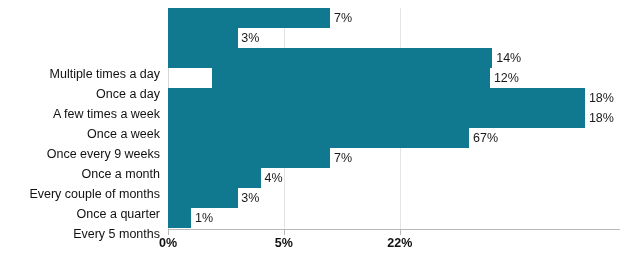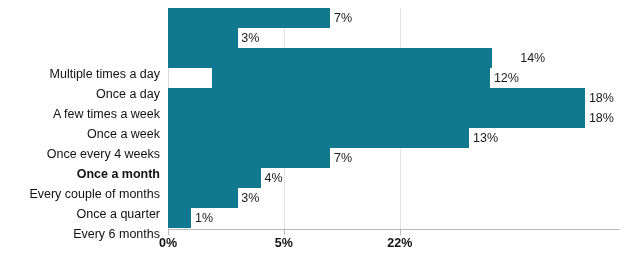--- a/index.html
+++ b/index.html
@@ -108,25 +108,25 @@
 </head>
 <body>
 
 <div id="chart-root">
 
   <div class="cat-labels">
     <div class="cat-label" style="top:0px;">Multiple times a day</div>
     <div class="cat-label" style="top:20px;">Once a day</div>
     <div class="cat-label" style="top:40px;">A few times a week</div>
     <div class="cat-label" style="top:60px;text-align:center;">Once a week</div>
-    <div class="cat-label" style="top:80px;">Once every 4 weeks</div>
-    <div class="cat-label" style="top:100px;font-weight:bold;">Once a month</div>
+    <div class="cat-label" style="top:80px;">Once every 9 weeks</div>
+    <div class="cat-label" style="top:100px;">Once a month</div>
     <div class="cat-label" style="top:140px;">Once a quarter</div>
     <div class="cat-label" style="top:120px;">Every couple of months</div>
-    <div class="cat-label" style="top:160px;">Every 6 months</div>
+    <div class="cat-label" style="top:160px;">Every 5 months</div>
   </div>
 
   <div class="plot-area">
     <div class="axis-baseline"></div>
     <div class="gridline" style="left:115.9px;"></div>
     <div class="gridline" style="left:231.8px;"></div>
     <div class="axis-bottom"></div>
 
     <div class="xtick-mark" style="left:0px;"></div>
     <div class="xtick-mark" style="left:115.9px;"></div>
@@ -139,37 +139,37 @@
     <div class="row" style="top:0px;width:100%;">
       <div class="bar" style="width:162.2px;"></div>
       <div class="value" style="left:166px;">7%</div>
     </div>
     <div class="row" style="top:20px;width:100%;">
       <div class="bar" style="width:69.5px;"></div>
       <div class="value" style="left:73.3px;">3%</div>
     </div>
     <div class="row" style="top:40px;width:100%;">
       <div class="bar" style="width:324.4px;"></div>
-      <div class="value" style="left:328.2px;margin-left:24px;">14%</div>
+      <div class="value" style="left:328.2px;">14%</div>
     </div>
     <div class="row" style="top:60px;width:100%;margin-left:44px;">
       <div class="bar" style="width:278.1px;"></div>
       <div class="value" style="left:281.9px;">12%</div>
     </div>
     <div class="row" style="top:80px;width:100%;">
       <div class="bar" style="width:417.1px;"></div>
       <div class="value" style="left:420.9px;">18%</div>
     </div>
     <div class="row" style="top:100px;width:100%;">
       <div class="bar" style="width:417.1px;"></div>
       <div class="value" style="left:420.9px;">18%</div>
     </div>
     <div class="row" style="top:120px;width:100%;">
       <div class="bar" style="width:301.3px;"></div>
-      <div class="value" style="left:305.1px;">13%</div>
+      <div class="value" style="left:305.1px;">67%</div>
     </div>
     <div class="row" style="top:140px;width:100%;">
       <div class="bar" style="width:162.2px;"></div>
       <div class="value" style="left:166px;">7%</div>
     </div>
     <div class="row" style="top:160px;width:100%;">
       <div class="bar" style="width:92.7px;"></div>
       <div class="value" style="left:96.5px;">4%</div>
     </div>
     <div class="row" style="top:180px;width:100%;">

